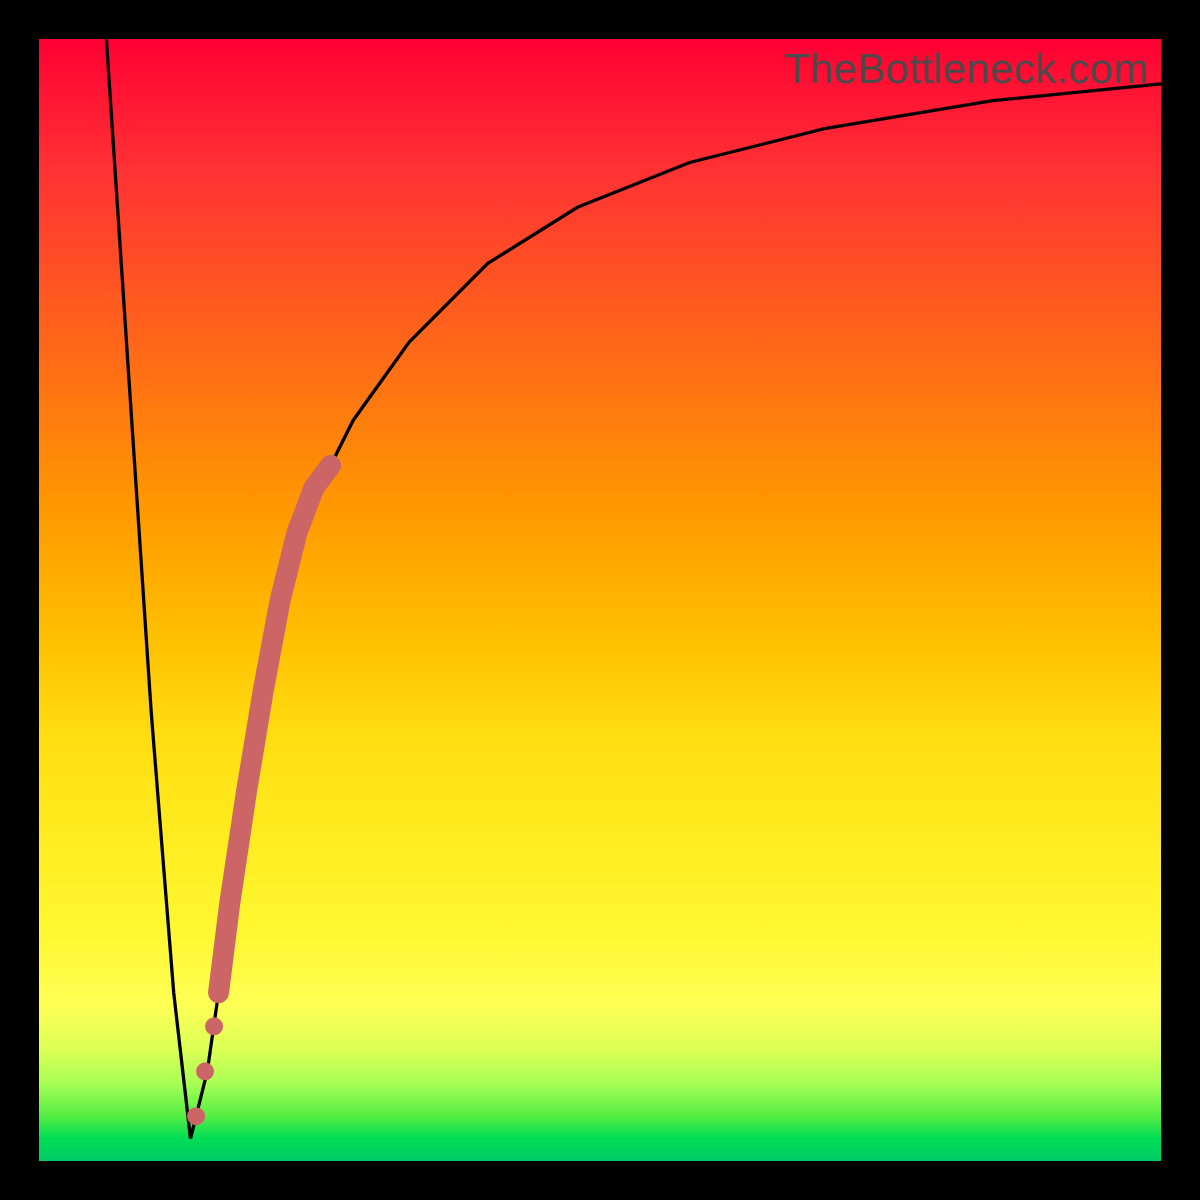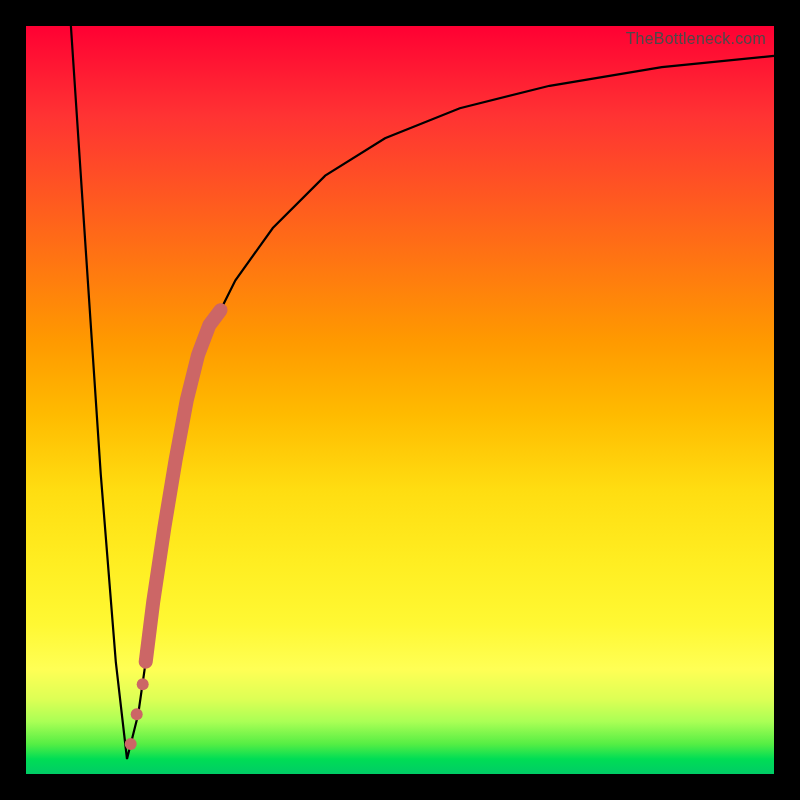--- a/index.html
+++ b/index.html
@@ -40,21 +40,21 @@
       #55ee44 96%,
       #00dd55 98%,
       #00cc66 100%
     );
   }
   .watermark {
     position: absolute;
     top: 4px;
     right: 8px;
     font-family: Arial, Helvetica, sans-serif;
-    font-size: 16px;
+    font-size: 28px;
     color: #4a4a4a;
     font-weight: 400;
     letter-spacing: 0.2px;
   }
   svg.curve {
     position: absolute;
     left: 0;
     top: 0;
     width: 748px;
     height: 748px;

